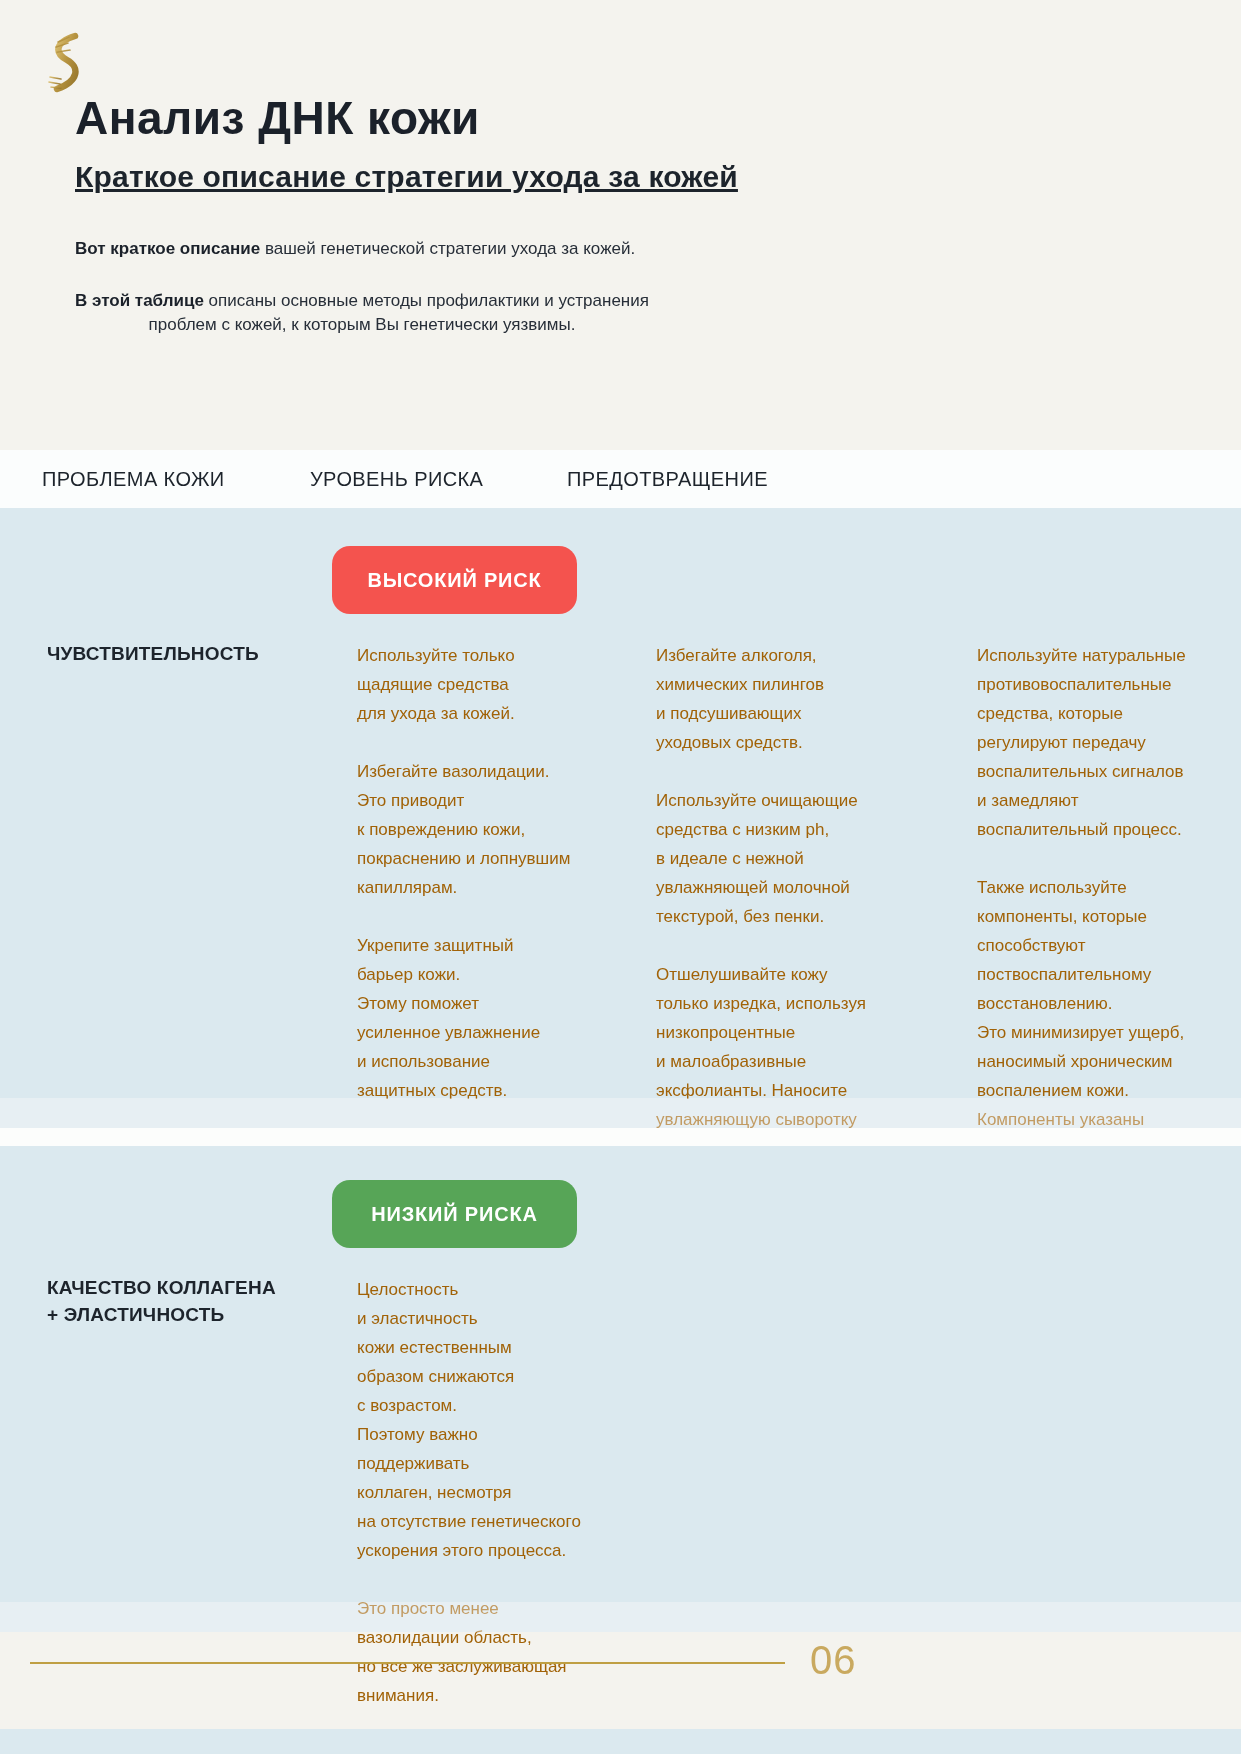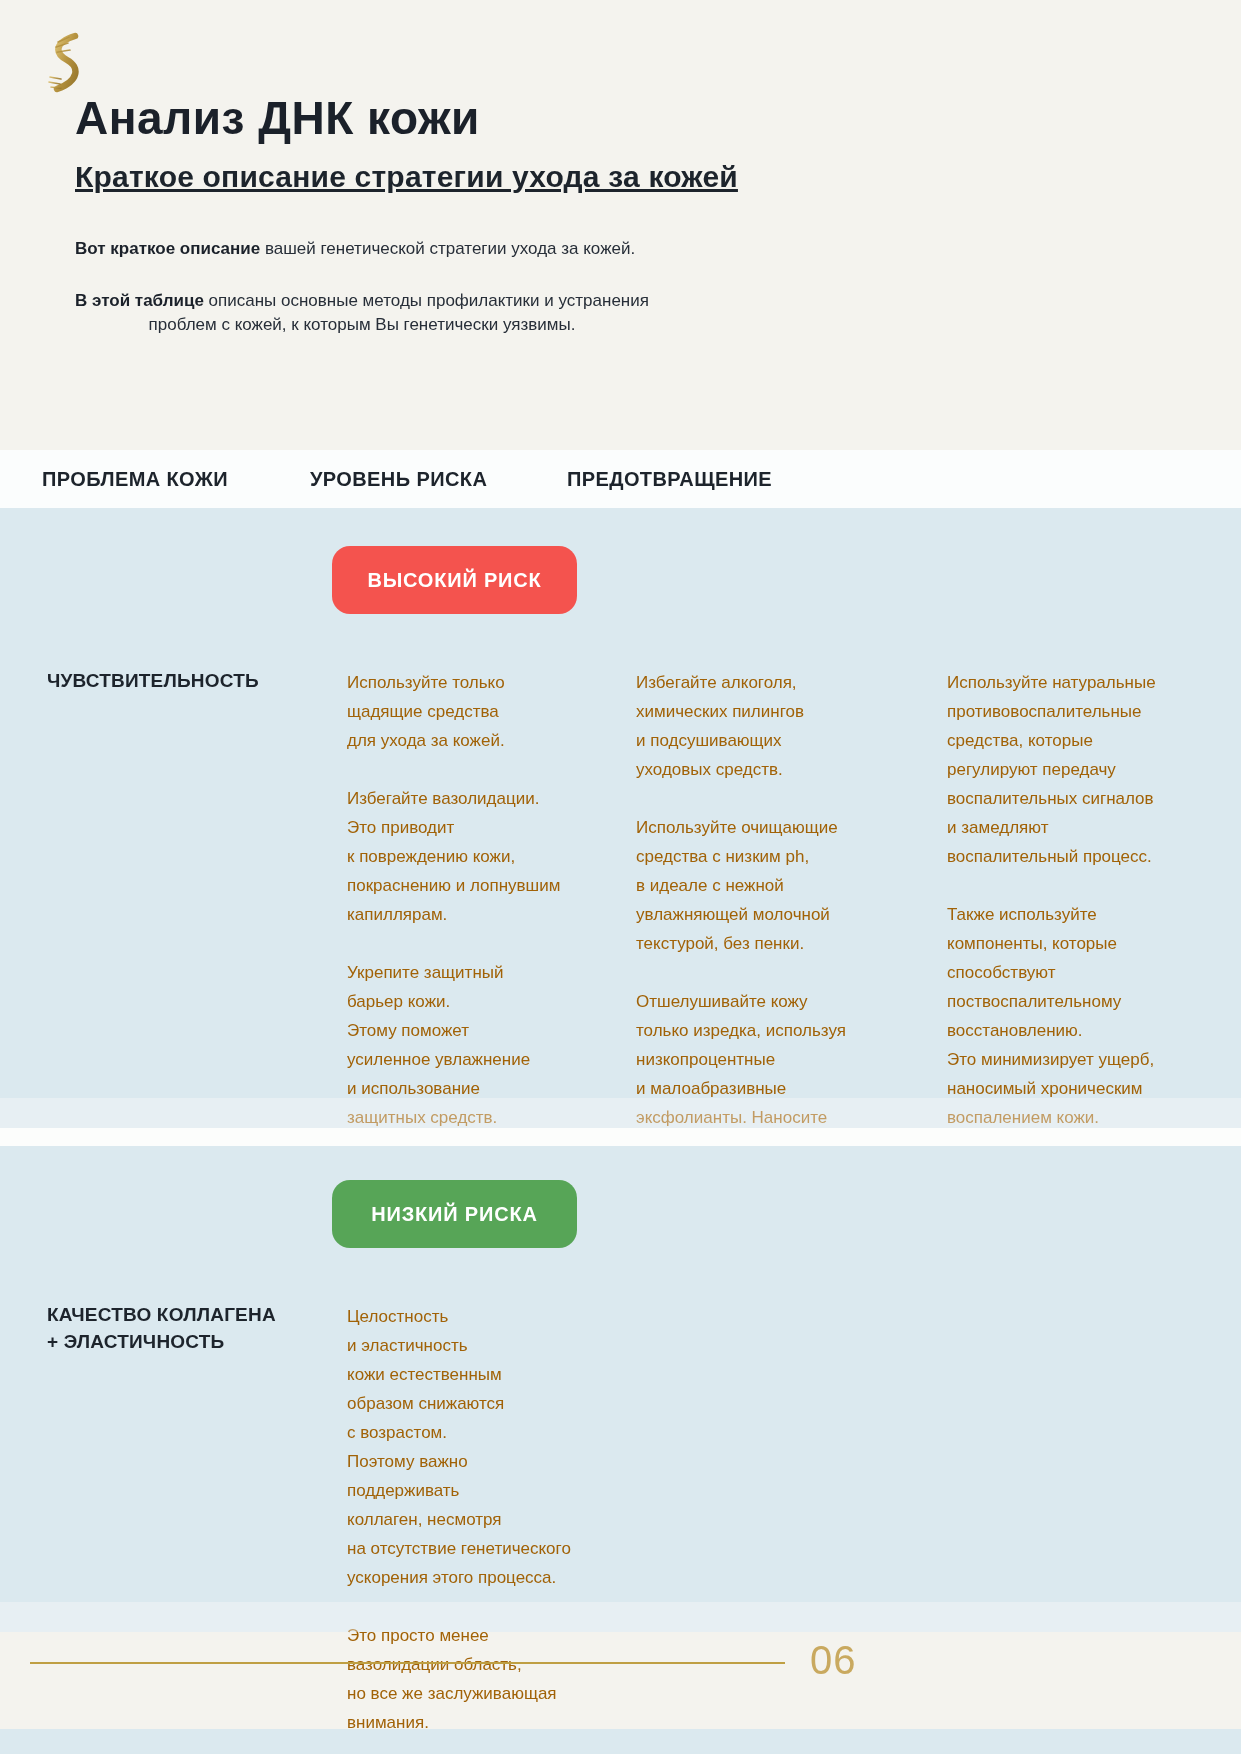--- a/index.html
+++ b/index.html
@@ -24,21 +24,21 @@
   .intro-1{top:237px;}
   .intro-2{top:289px;}
   .intro b{color:#1b212a;}
   .ws{white-space:pre-line;}
 
   .thead{
     position:absolute;left:0;top:450px;width:1241px;height:58px;
     background:#fbfdfd;display:flex;align-items:center;
   }
   .grid-head{display:grid;grid-template-columns:268px 257px 278px auto;padding-left:42px;width:100%;box-sizing:border-box;}
-  .col-header{font-size:20px;font-weight:bold;color:#1d242c;letter-spacing:.4px;}
+  .col-header{font-size:20px;font-weight:normal;color:#1d242c;letter-spacing:.4px;}
 
   .risk-section{position:absolute;left:0;width:1241px;background:#dbe9ef;}
   .section-high{top:508px;height:620px;}
   .section-low{top:1146px;height:486px;}
   .risk-section::after{
     content:"";position:absolute;left:0;bottom:0;width:100%;height:30px;
     background:rgba(249,251,250,.38);
   }
   .white-gap{position:absolute;left:0;top:1128px;width:1241px;height:18px;background:#fcfdfc;}
 
@@ -46,21 +46,21 @@
   .badge-row{margin-top:38px;}
   .badge-row-low{margin-top:34px;}
   .badge{
     display:inline-block;width:245px;height:68px;margin-left:-15px;
     border-radius:18px;color:#ffffff;font-size:20px;font-weight:bold;
     letter-spacing:.8px;text-align:center;line-height:68px;box-sizing:border-box;
   }
   .badge--high{background:#f4534e;}
   .badge--low{background:#57a557;}
 
-  .content-row{margin-top:54px;}
+  .content-row{margin-top:27px;gap:10px;}
   .problem{
     font-size:19px;font-weight:bold;color:#1d242c;letter-spacing:.2px;
     line-height:1.4;white-space:pre-line;padding-right:20px;
   }
   .cell{
     font-size:17px;color:#a16207;line-height:29px;
     white-space:pre-line;padding-right:12px;
   }
 
   .footer-line{position:absolute;left:30px;top:1662px;width:755px;height:2px;background:#bf9f43;}

